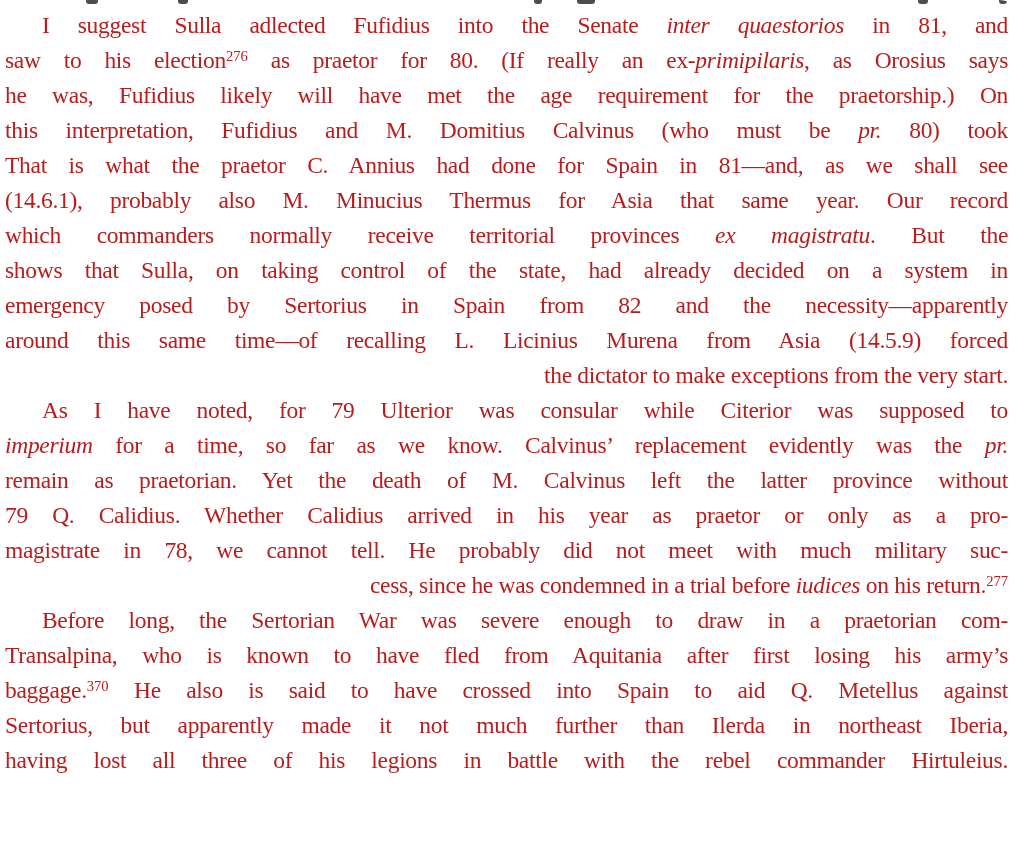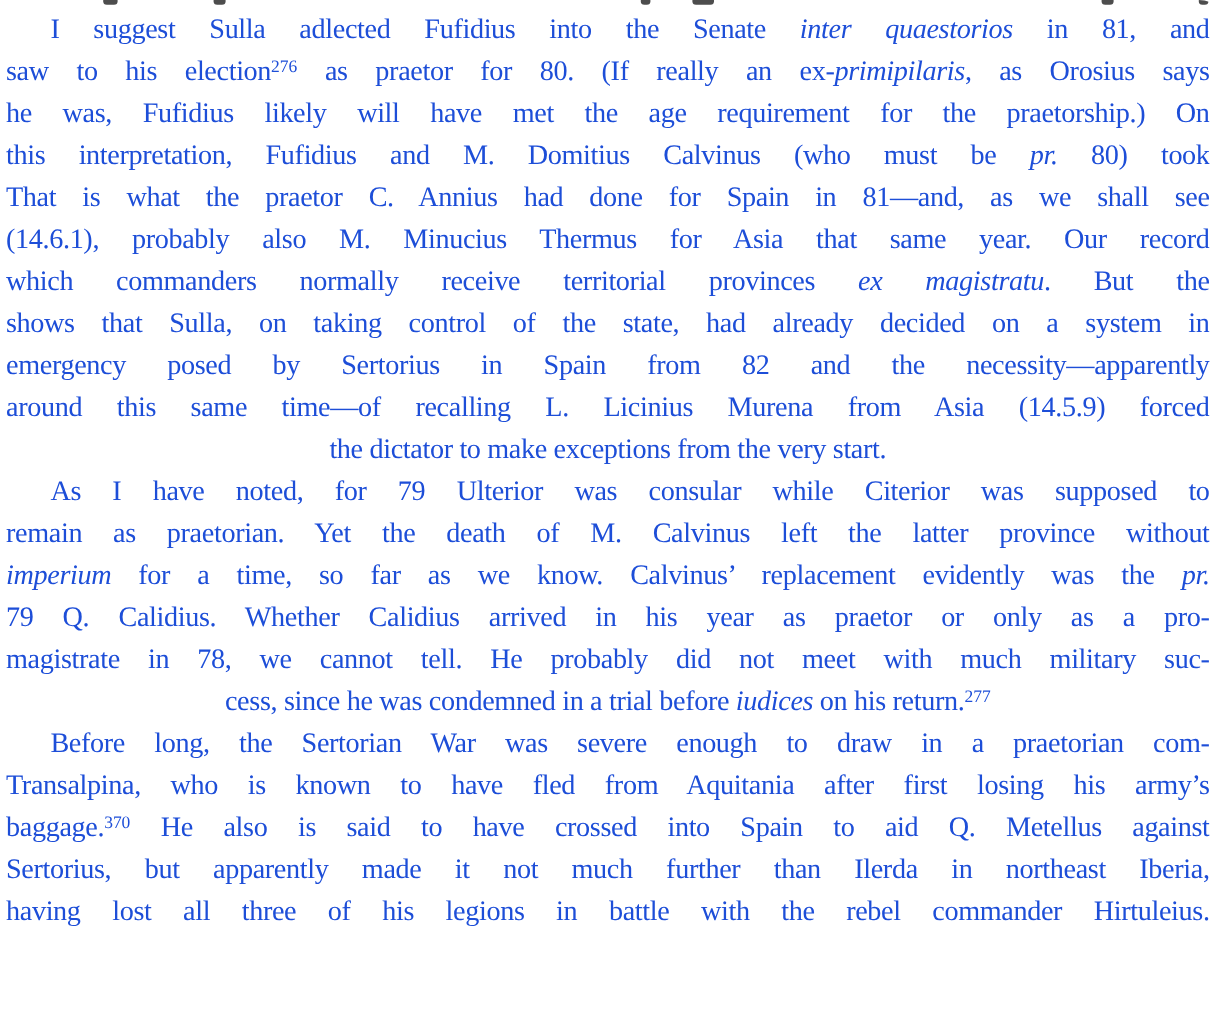--- a/index.html
+++ b/index.html
@@ -32,21 +32,21 @@
   }
   .text-block {
     padding: 0 16px 0 5px;
   }
   .line {
     height: 35px;
     line-height: 35px;
     font-size: 23.5px;
     letter-spacing: -0.3px;
     overflow: hidden;
-    text-align: center;
+    text-align: right;
     white-space: normal;
   }
   
   .line.j {
     text-align: justify;
     text-justify: inter-word;
   }
   .line.j::after {
     content: "";
     display: inline-block;
@@ -65,21 +65,21 @@
     line-height: 0;
     position: relative;
     top: -0.45em;
     vertical-align: baseline;
     letter-spacing: 0;
   }
 </style>
 </head>
 <body>
 
-<div class="page" style="background: rgb(255, 255, 255); color: #1d4ed8; border-radius: 25px;">
+<div class="page" style="background: rgb(255, 255, 255); color: #b91c1c; border-radius: 25px;">
   <div class="top-fragment" id="top-fragment">
       <span class="frag-mark" style="left: 86px; width: 12px;"></span>
       <span class="frag-mark" style="left: 178px; width: 10px;"></span>
       <span class="frag-mark" style="left: 534px; width: 8px;"></span>
       <span class="frag-mark" style="left: 577px; width: 18px;"></span>
       <span class="frag-mark" style="left: 918px; width: 10px;"></span>
       <span class="frag-mark" style="left: 999px; width: 8px;"></span>
     </div>
   <div class="text-block" id="text-block">
       <div class="line j indent"><span>I suggest Sulla adlected Fufidius into the Senate </span><i>inter quaestorios</i><span> in 81, and</span></div>
@@ -87,22 +87,22 @@
       <div class="line j"><span>he was, Fufidius likely will have met the age requirement for the praetorship.) On</span></div>
       <div class="line j"><span>this interpretation, Fufidius and M. Domitius Calvinus (who must be </span><i>pr.</i><span> 80) took</span></div>
       <div class="line j"><span>That is what the praetor C. Annius had done for Spain in 81—and, as we shall see</span></div>
       <div class="line j"><span>(14.6.1), probably also M. Minucius Thermus for Asia that same year. Our record</span></div>
       <div class="line j"><span>which commanders normally receive territorial provinces </span><i>ex magistratu</i><span>. But the</span></div>
       <div class="line j"><span>shows that Sulla, on taking control of the state, had already decided on a system in</span></div>
       <div class="line j"><span>emergency posed by Sertorius in Spain from 82 and the necessity—apparently</span></div>
       <div class="line j"><span>around this same time—of recalling L. Licinius Murena from Asia (14.5.9) forced</span></div>
       <div class="line"><span>the dictator to make exceptions from the very start.</span></div>
       <div class="line j indent"><span>As I have noted, for 79 Ulterior was consular while Citerior was supposed to</span></div>
+      <div class="line j"><i>imperium</i><span> for a time, so far as we know. Calvinus’ replacement evidently was the </span><i>pr.</i></div>
       <div class="line j"><span>remain as praetorian. Yet the death of M. Calvinus left the latter province without</span></div>
-      <div class="line j"><i>imperium</i><span> for a time, so far as we know. Calvinus’ replacement evidently was the </span><i>pr.</i></div>
       <div class="line j"><span>79 Q. Calidius. Whether Calidius arrived in his year as praetor or only as a pro-</span></div>
       <div class="line j"><span>magistrate in 78, we cannot tell. He probably did not meet with much military suc-</span></div>
       <div class="line"><span>cess, since he was condemned in a trial before </span><i>iudices</i><span> on his return.</span><sup>277</sup></div>
       <div class="line j indent"><span>Before long, the Sertorian War was severe enough to draw in a praetorian com-</span></div>
       <div class="line j"><span>Transalpina, who is known to have fled from Aquitania after first losing his army’s</span></div>
       <div class="line j"><span>baggage.</span><sup>370</sup><span> He also is said to have crossed into Spain to aid Q. Metellus against</span></div>
       <div class="line j"><span>Sertorius, but apparently made it not much further than Ilerda in northeast Iberia,</span></div>
       <div class="line j"><span>having lost all three of his legions in battle with the rebel commander Hirtuleius.</span></div>
     </div>
 </div>

